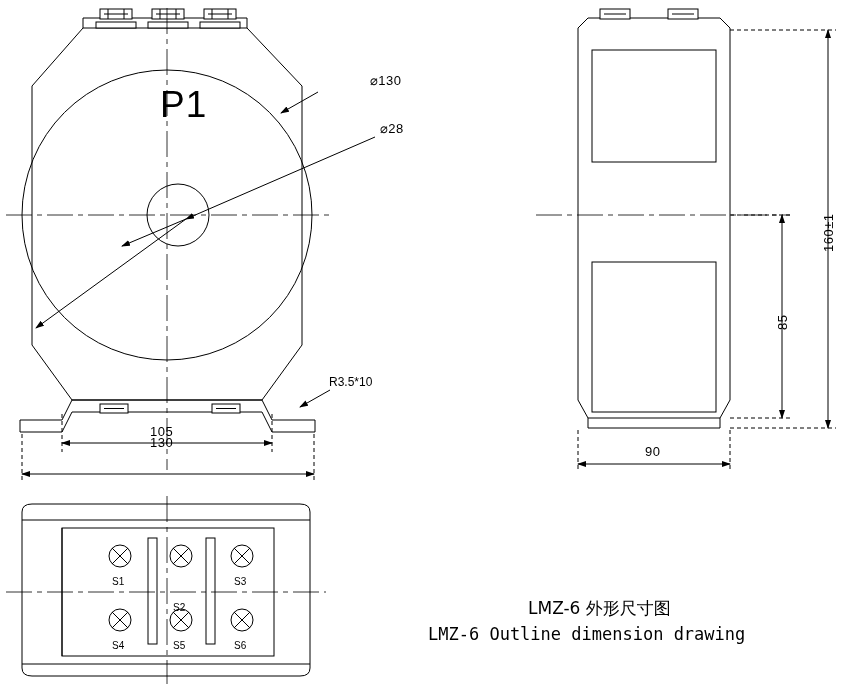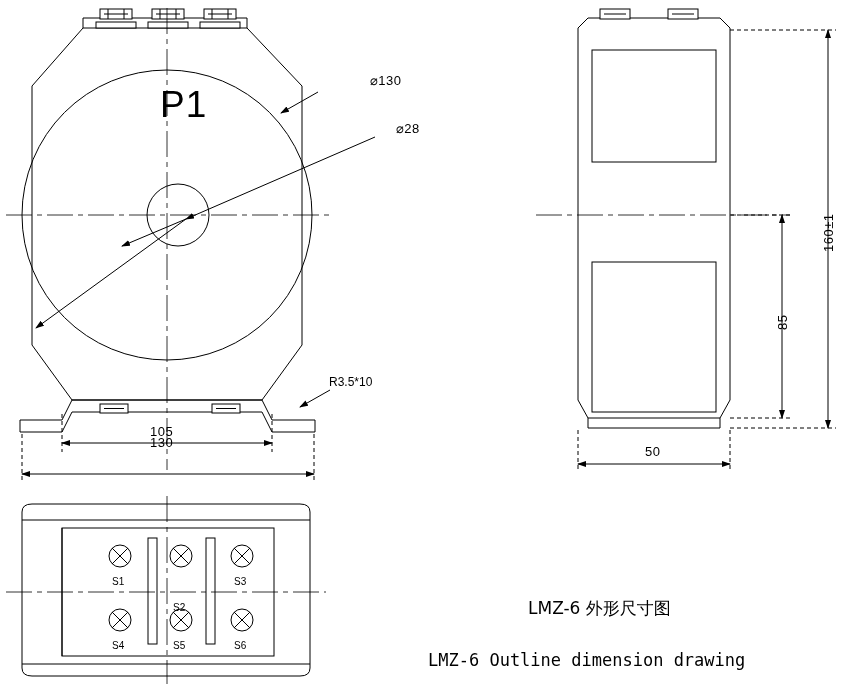--- a/index.html
+++ b/index.html
@@ -180,31 +180,31 @@
           </g>
       </g>
     </g>
 
   </g>
 </svg>
 
 <div class="lbl p1" style="left:160px;top:86px;">P1</div>
 
 <div class="lbl dim" style="left:332px;top:74px;margin-left:38px;">⌀130</div>
-<div class="lbl dim" style="left:380px;top:122px;margin-left:16px;">⌀28</div>
+<div class="lbl dim" style="left:380px;top:122px;">⌀28</div>
 <div class="lbl" style="left:329px;top:376px;font-size:12px;text-align:center;">R3.5*10</div>
 
 <div class="lbl dim" style="left:150px;top:425px;">105</div>
 <div class="lbl dim" style="left:150px;top:436px;">130</div>
 
 <div class="lbl dim-v" style="left:822px;top:252px;transform:rotate(-90deg);">160±1</div>
 <div class="lbl dim-v" style="left:776px;top:330px;transform:rotate(-90deg);">85</div>
-<div class="lbl dim" style="left:645px;top:445px;">50</div>
+<div class="lbl dim" style="left:645px;top:445px;">90</div>
 
 <div class="lbl term" style="left:112px;top:577px;">S1</div>
 <div class="lbl term" style="left:173px;top:603px;">S2</div>
 <div class="lbl term" style="left:234px;top:577px;">S3</div>
 <div class="lbl term" style="left:112px;top:641px;">S4</div>
 <div class="lbl term" style="left:173px;top:641px;">S5</div>
 <div class="lbl term" style="left:234px;top:641px;">S6</div>
 
 <div class="lbl title-cn" style="left:528px;top:600px;">LMZ-6 外形尺寸图</div>
-<div class="lbl title-en" style="left:428px;top:626px;margin-top:26px;">LMZ-6 Outline dimension drawing</div>
+<div class="lbl title-en" style="left:428px;top:626px;">LMZ-6 Outline dimension drawing</div>
 
 </body></html>

